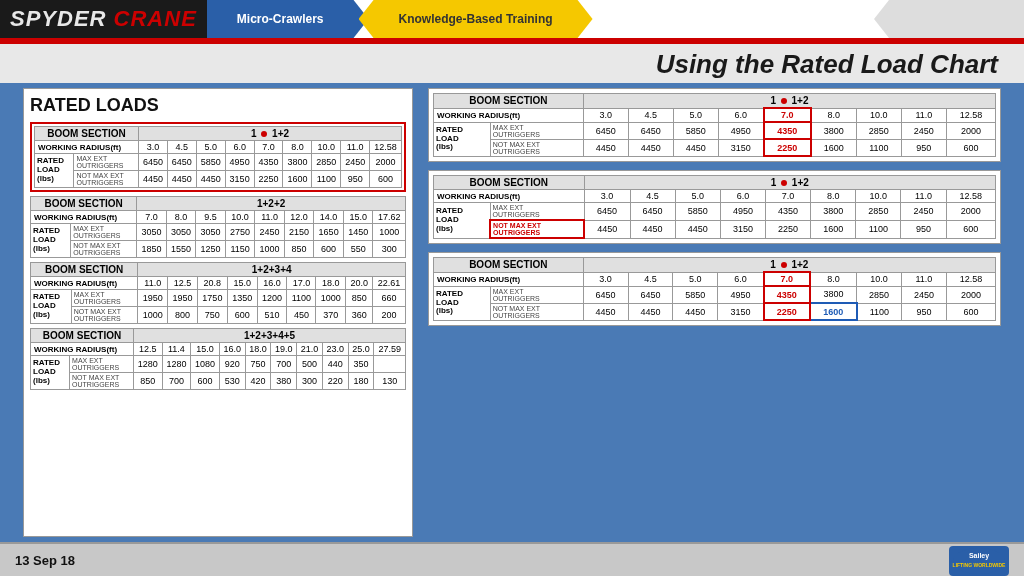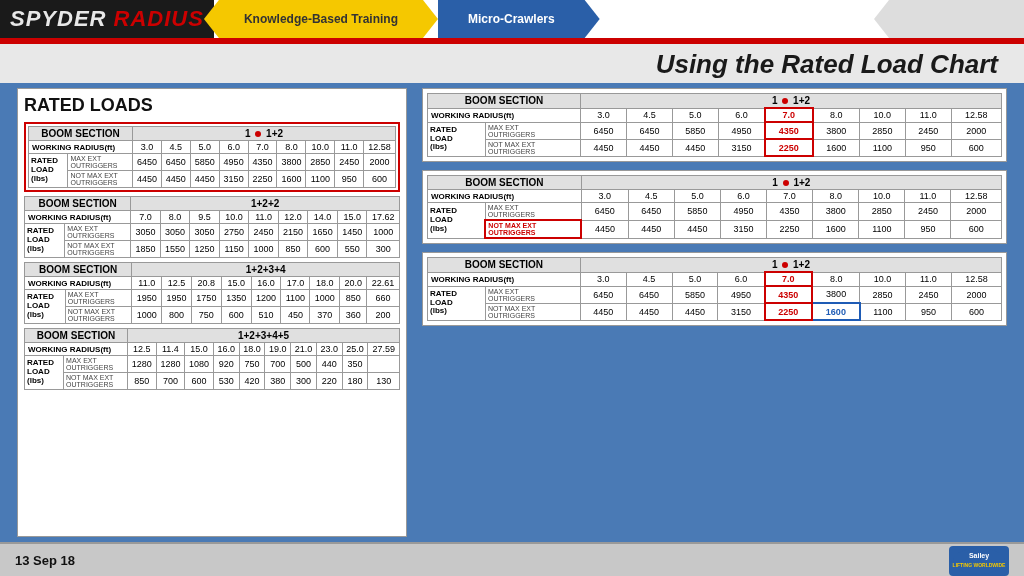--- a/index.html
+++ b/index.html
@@ -81,21 +81,21 @@
       font-size: 26px;
       font-style: italic;
       font-weight: bold;
       color: #1a1a1a;
       background: #e8e8e8;
     }
 
     
     .main-content {
       display: flex;
-      padding: 5px 17px;
+      padding: 5px 23px;
       gap: 15px;
       height: calc(576px - 38px - 6px - 38px - 35px);
     }
 
     
     .left-panel {
       background: white;
       border: 1px solid #999;
       padding: 6px;
       width: 390px;
@@ -198,29 +198,29 @@
       font-size: 9px;
       font-weight: bold;
     }
   </style>
 </head>
 <body>
 
 <div class="header">
   <div class="header-logo">
     <span class="logo-text">
-      <span style="color:#e8e8e8">SPYDER </span><span class="red">RADIUS</span>
+      <span style="color:#e8e8e8">SPYDER </span><span class="red">CRANE</span>
     </span>
   </div>
   <div class="header-center">
+    <div class="header-tab blue">
+      <span>Micro-Crawlers</span>
+    </div>
     <div class="header-tab yellow">
       <span>Knowledge-Based Training</span>
-    </div>
-    <div class="header-tab blue">
-      <span>Micro-Crawlers</span>
     </div>
   </div>
   <div class="header-right"></div>
 </div>
 
 <div class="red-bar"></div>
 
 <div class="page-title">
   <span>Using the Rated Load Chart</span>
 </div>

